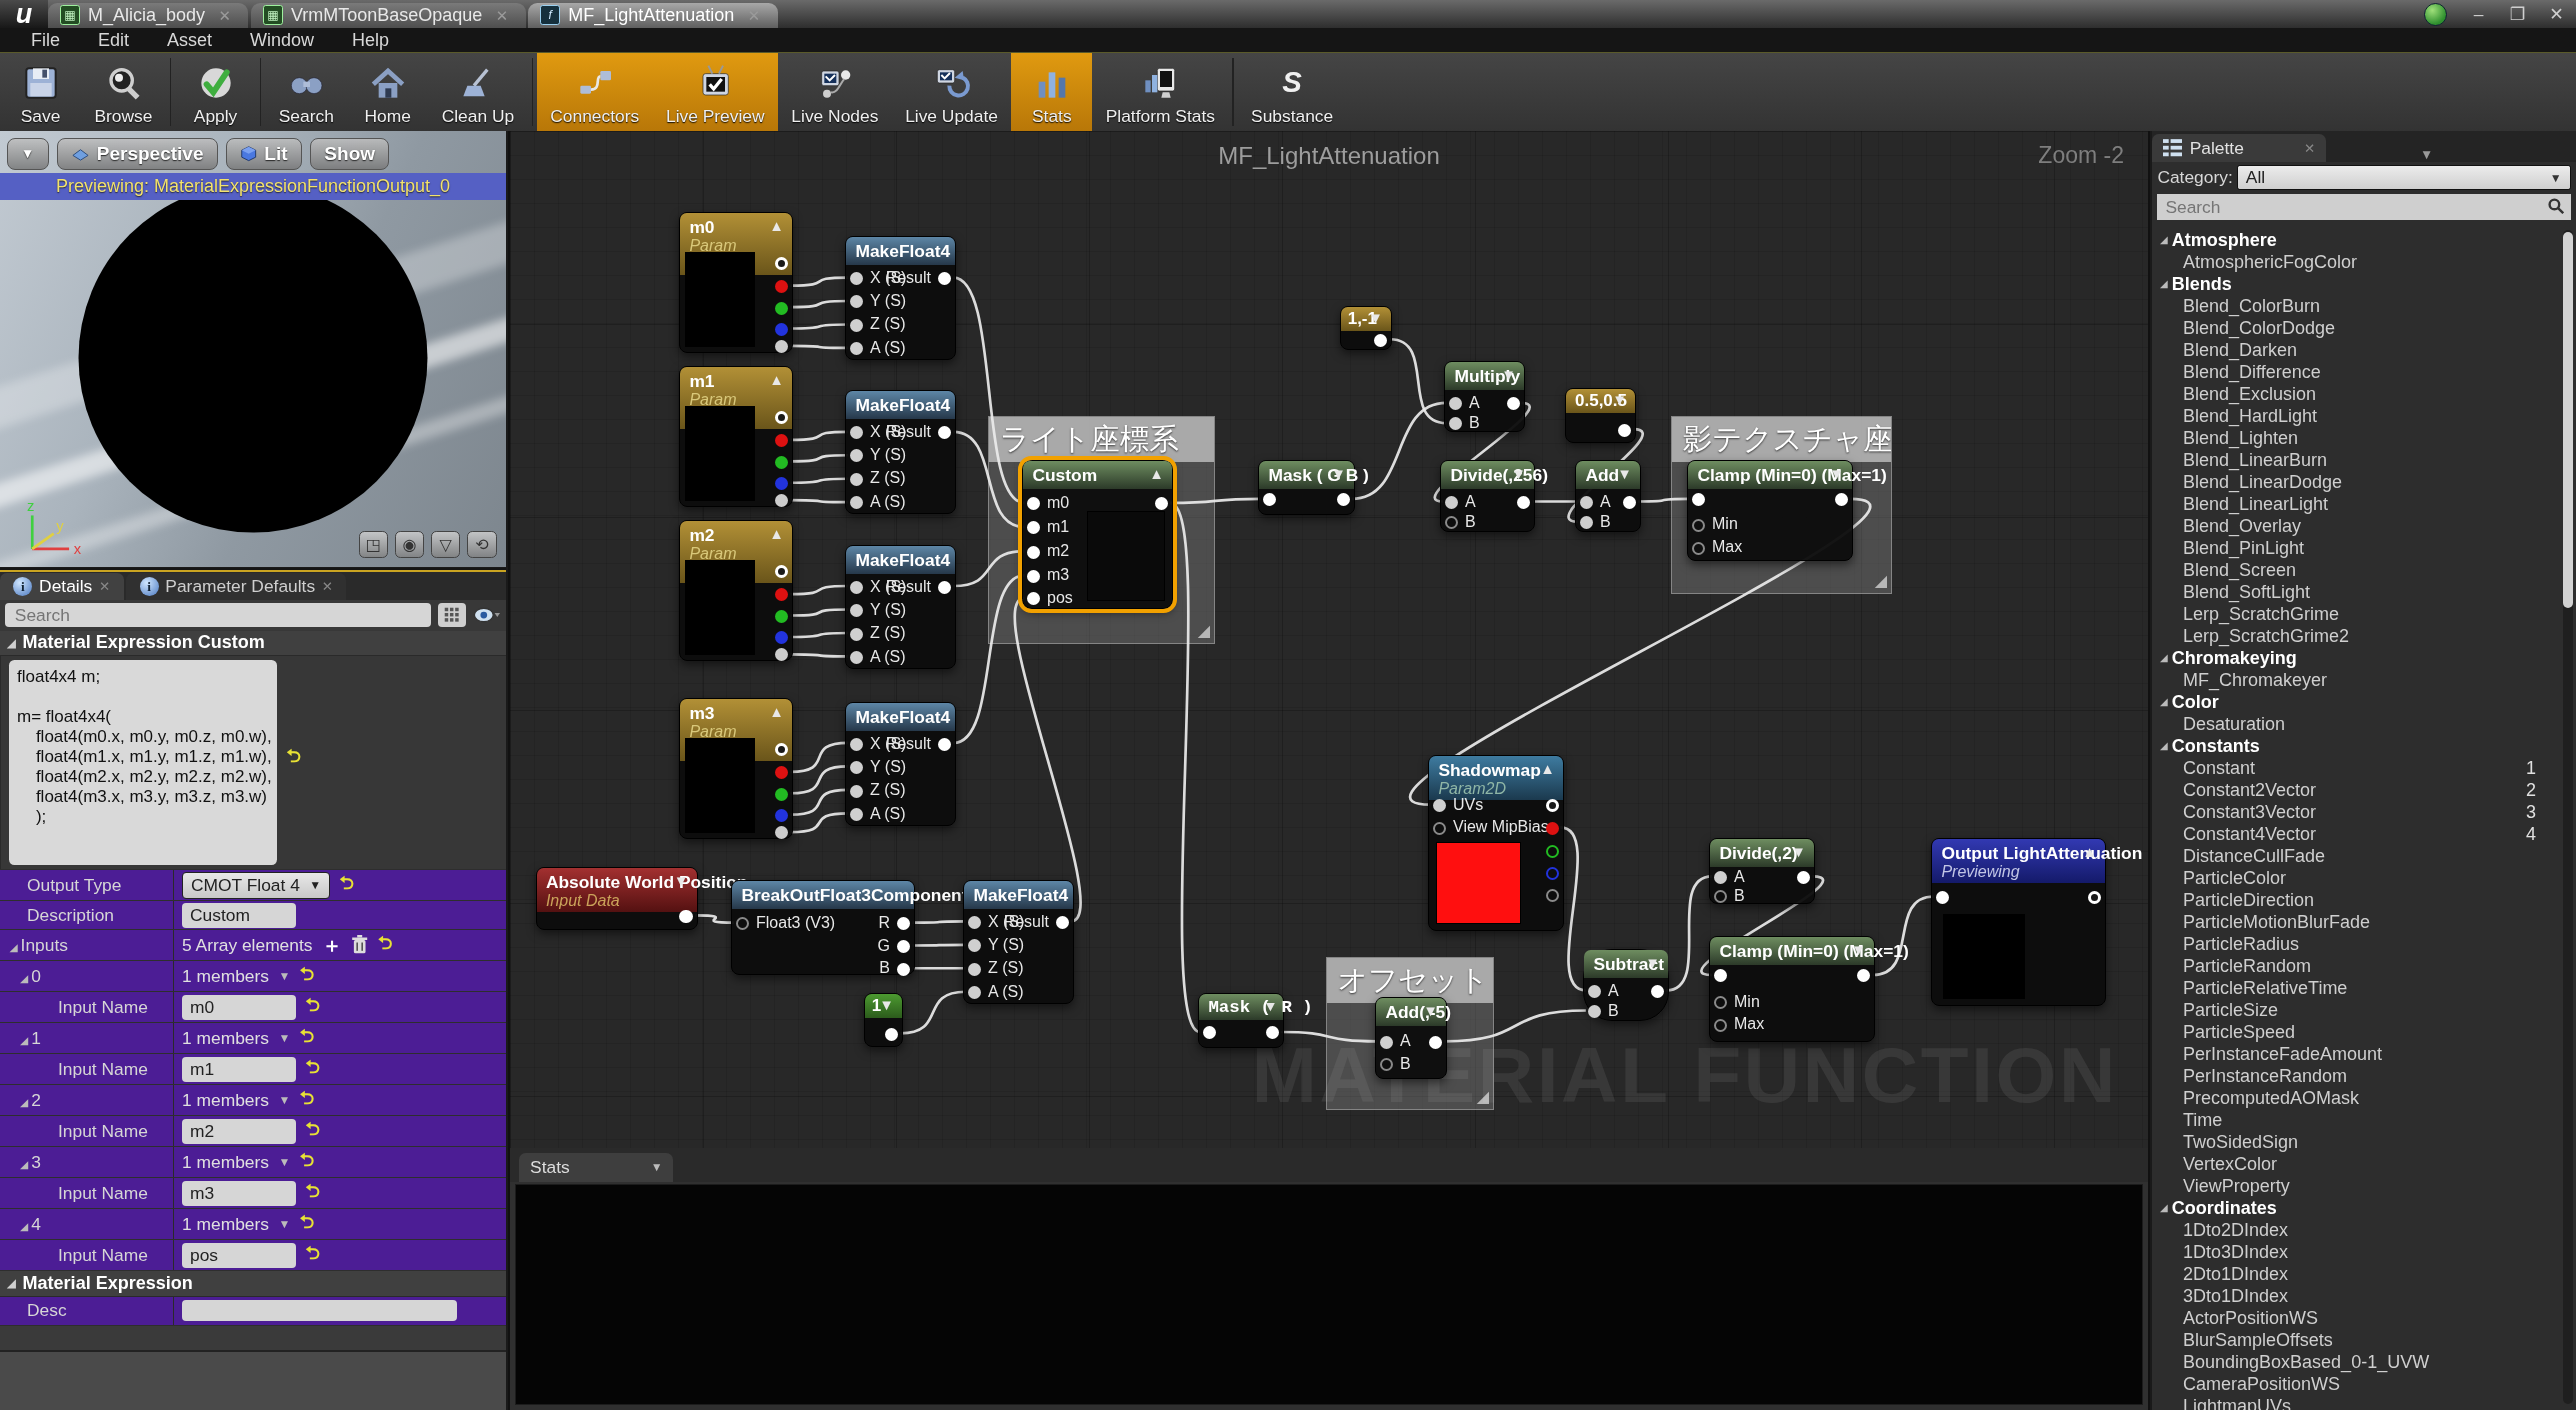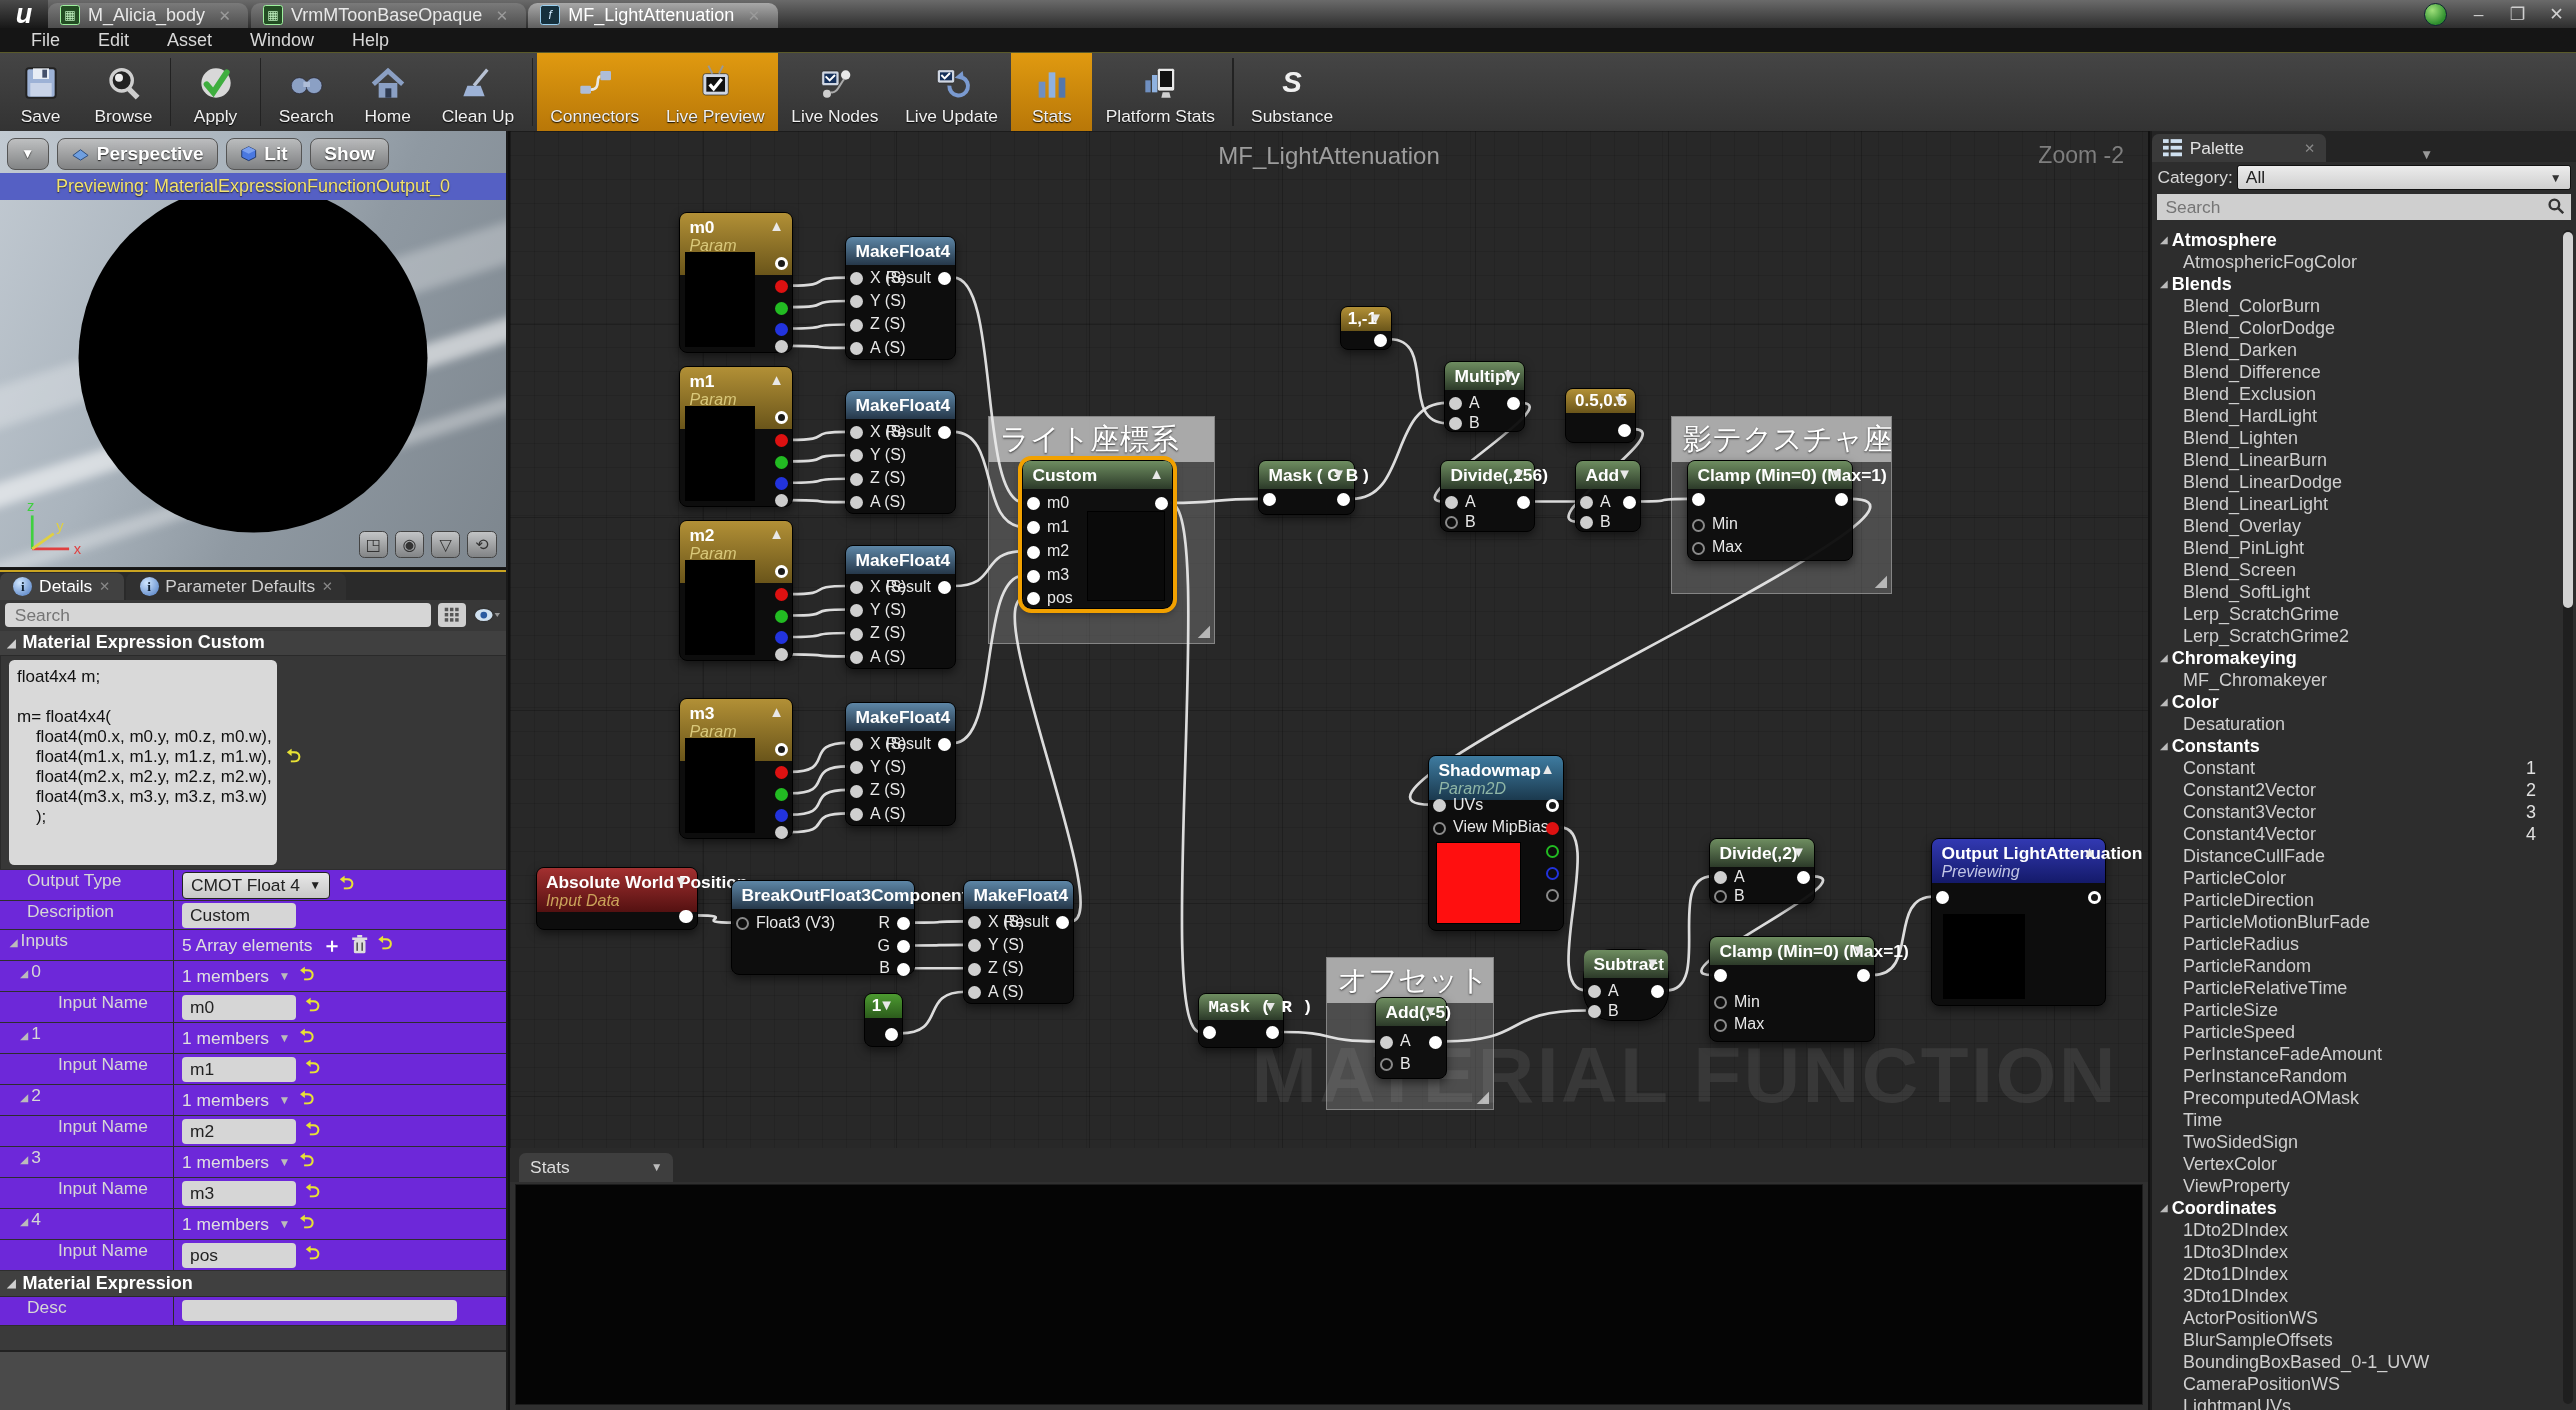--- a/index.html
+++ b/index.html
@@ -65,21 +65,21 @@
   .info-ic { width:19px; height:19px; border-radius:50%; background:radial-gradient(circle at 35% 30%,#cfe6ff,#4a78c0);
     color:#123; font-size:13.4px; font-weight:bold; text-align:center; line-height:19px; font-family:"Liberation Serif",serif; }
   .dtab .tclose { color:#888; font-size:13.4px; }
   #details-search-row { height:31px; display:flex; align-items:center; gap:6.7px; padding:2.7px 5.4px; background:#383838; }
   #details-search { flex:1; height:24px; background:#d6d6d6; border:none; border-radius:4px;
     font-size:17.4px; padding:0 9.4px; color:#333; }
   .sq-ic { width:28px; height:24px; background:#cfcfcf; border-radius:4px; display:flex; align-items:center; justify-content:center; }
   .sec-head { height:25.5px; background:#404040; color:#fff; font-weight:bold; font-size:18px;
     display:flex; align-items:center; gap:6.7px; padding-left:6.7px; border-bottom:1.3px solid #2a2a2a; }
   .tri { color:#cfcfcf; font-size:12px; }
-  .prow { display:flex; min-height:28px; border-bottom:1.3px solid #2e2e2e; background:#6d28d9; }
+  .prow { display:flex; align-items:center; min-height:28px; border-bottom:1.3px solid #2e2e2e; background:#4c1d95; }
   .plabel { width:173px; padding-left:27px; color:#d6d6d6; font-size:17.4px; flex-shrink:0; }
   .plabel.indent { padding-left:58px; }
   .plabel.arr::before { content:"◢ "; font-size:10.7px; color:#bbb; }
   .pval { display:flex; align-items:center; gap:9.4px; border-left:1.3px solid #2a2a2a; padding-left:8px; flex:1; min-height:28px; }
   .field { background:#d6d6d6; color:#222; border-radius:4px; font-size:17.4px; padding:2px 8px; min-width:114px; min-height:21.5px; }
   .dropfield { display:flex; justify-content:space-between; align-items:center; gap:9.4px;
     background:linear-gradient(#e8e8e8,#c8c8c8); border:1.3px solid #222; }
   .revert { color:#e8e234; font-size:18px; font-weight:bold; }
   .plain { color:#e0e0e0; font-size:17.4px; }
   .ddarrow { color:#bbb; font-size:12px; }

